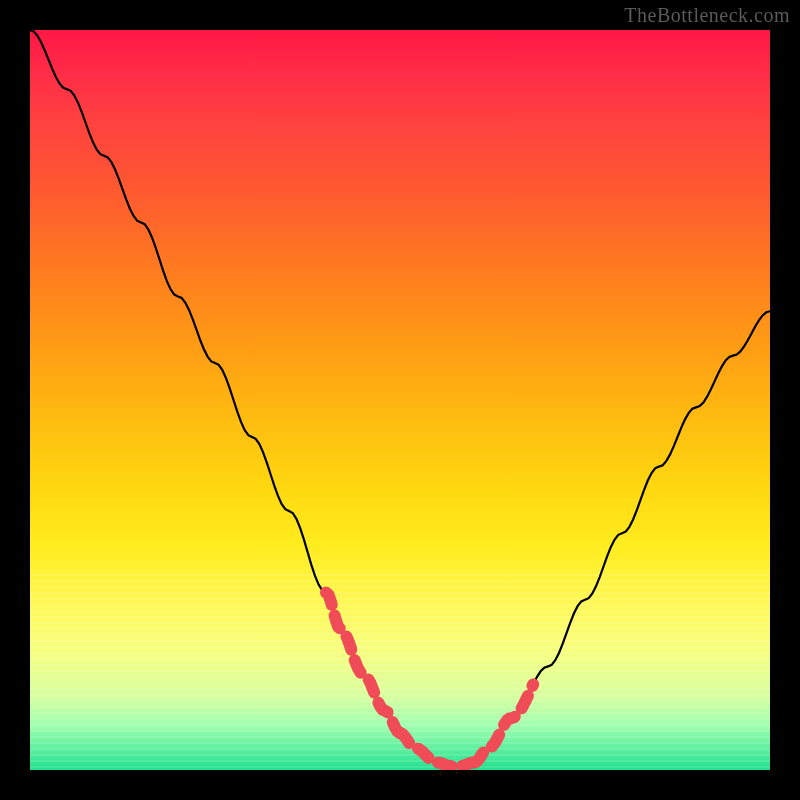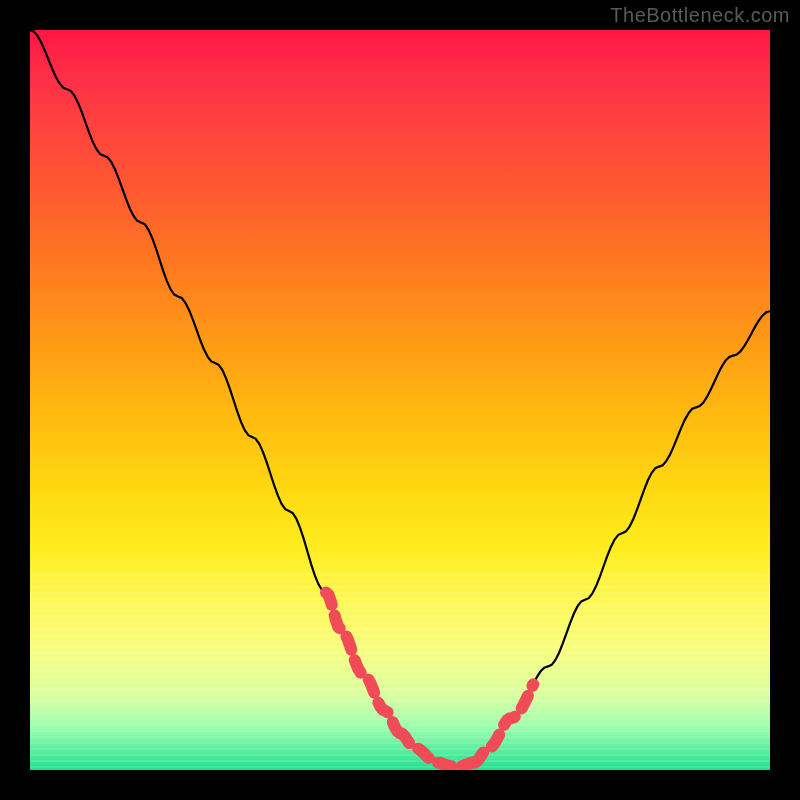--- a/index.html
+++ b/index.html
@@ -13,20 +13,21 @@
   }
   .watermark {
     position: absolute;
     top: 4px;
     right: 10px;
     color: #5a5a5a;
     font-size: 20px;
     font-weight: 500;
     letter-spacing: 0.5px;
     z-index: 10;
+    font-family: Liberation Serif, serif;
   }
   .plot-area {
     position: absolute;
     left: 30px;
     top: 30px;
     width: 740px;
     height: 740px;
     overflow: hidden;
   }
   .gradient-bg {

